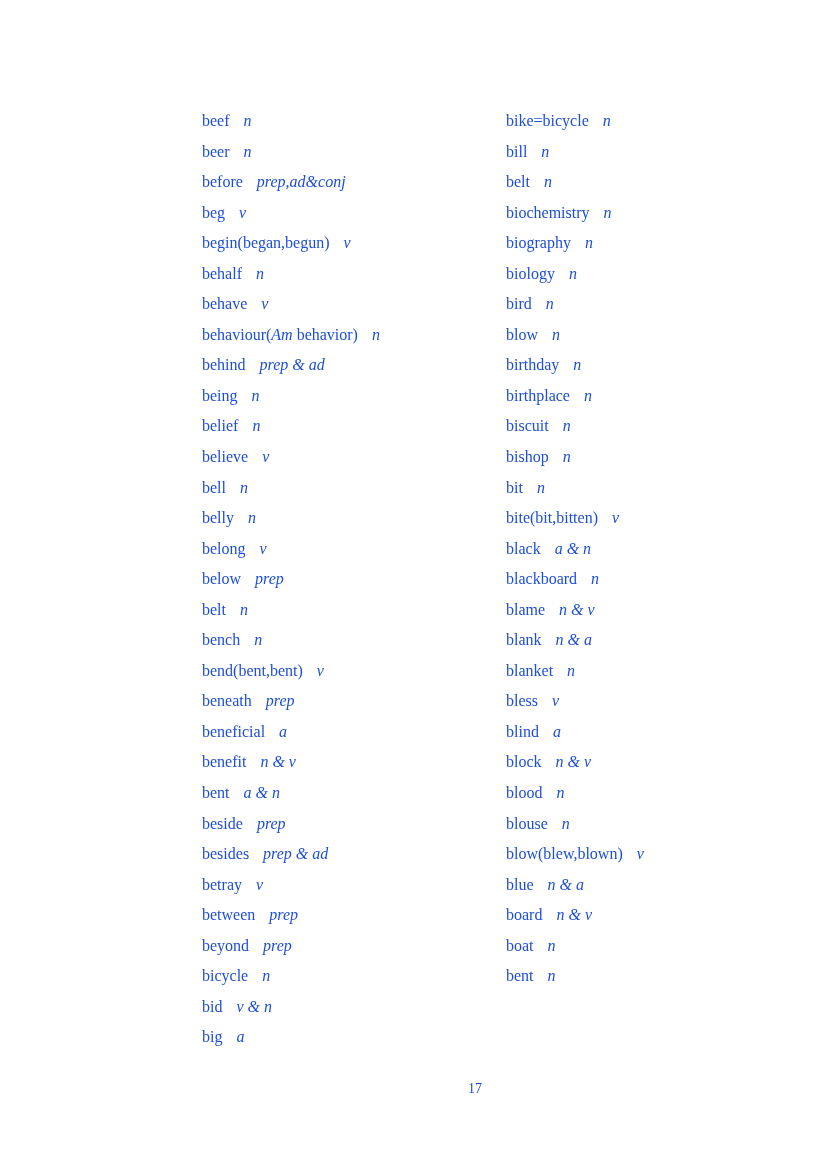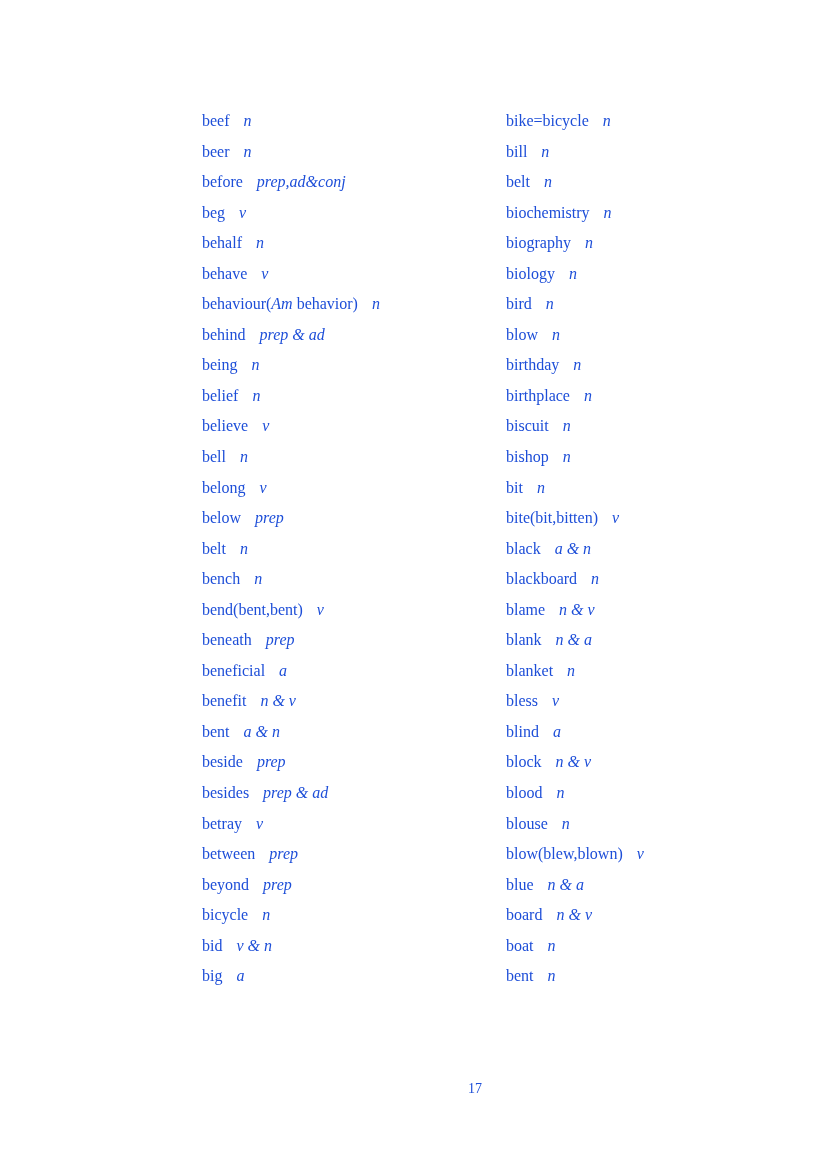--- a/index.html
+++ b/index.html
@@ -48,28 +48,30 @@
 </style>
 </head>
 <body>
 
 <div class="page">
   <div class="col col-left" id="col-left">
       <div class="entry"><span class="word">beef</span><span class="pos">n</span></div>
       <div class="entry"><span class="word">beer</span><span class="pos">n</span></div>
       <div class="entry"><span class="word">before</span><span class="pos">prep,ad&amp;conj</span></div>
       <div class="entry"><span class="word">beg</span><span class="pos">v</span></div>
+      <div class="entry"><span class="word">begin(began,begun)</span><span class="pos">v</span></div>
       <div class="entry"><span class="word">behalf</span><span class="pos">n</span></div>
       <div class="entry"><span class="word">behave</span><span class="pos">v</span></div>
       <div class="entry"><span class="word"><span>behaviour(</span><span class="it">Am</span><span> behavior)</span></span><span class="pos">n</span></div>
       <div class="entry"><span class="word">behind</span><span class="pos">prep &amp; ad</span></div>
       <div class="entry"><span class="word">being</span><span class="pos">n</span></div>
       <div class="entry"><span class="word">belief</span><span class="pos">n</span></div>
       <div class="entry"><span class="word">believe</span><span class="pos">v</span></div>
       <div class="entry"><span class="word">bell</span><span class="pos">n</span></div>
+      <div class="entry"><span class="word">belly</span><span class="pos">n</span></div>
       <div class="entry"><span class="word">belong</span><span class="pos">v</span></div>
       <div class="entry"><span class="word">below</span><span class="pos">prep</span></div>
       <div class="entry"><span class="word">belt</span><span class="pos">n</span></div>
       <div class="entry"><span class="word">bench</span><span class="pos">n</span></div>
       <div class="entry"><span class="word">bend(bent,bent)</span><span class="pos">v</span></div>
       <div class="entry"><span class="word">beneath</span><span class="pos">prep</span></div>
       <div class="entry"><span class="word">beneficial</span><span class="pos">a</span></div>
       <div class="entry"><span class="word">benefit</span><span class="pos">n &amp; v</span></div>
       <div class="entry"><span class="word">bent</span><span class="pos">a &amp; n</span></div>
       <div class="entry"><span class="word">beside</span><span class="pos">prep</span></div>

